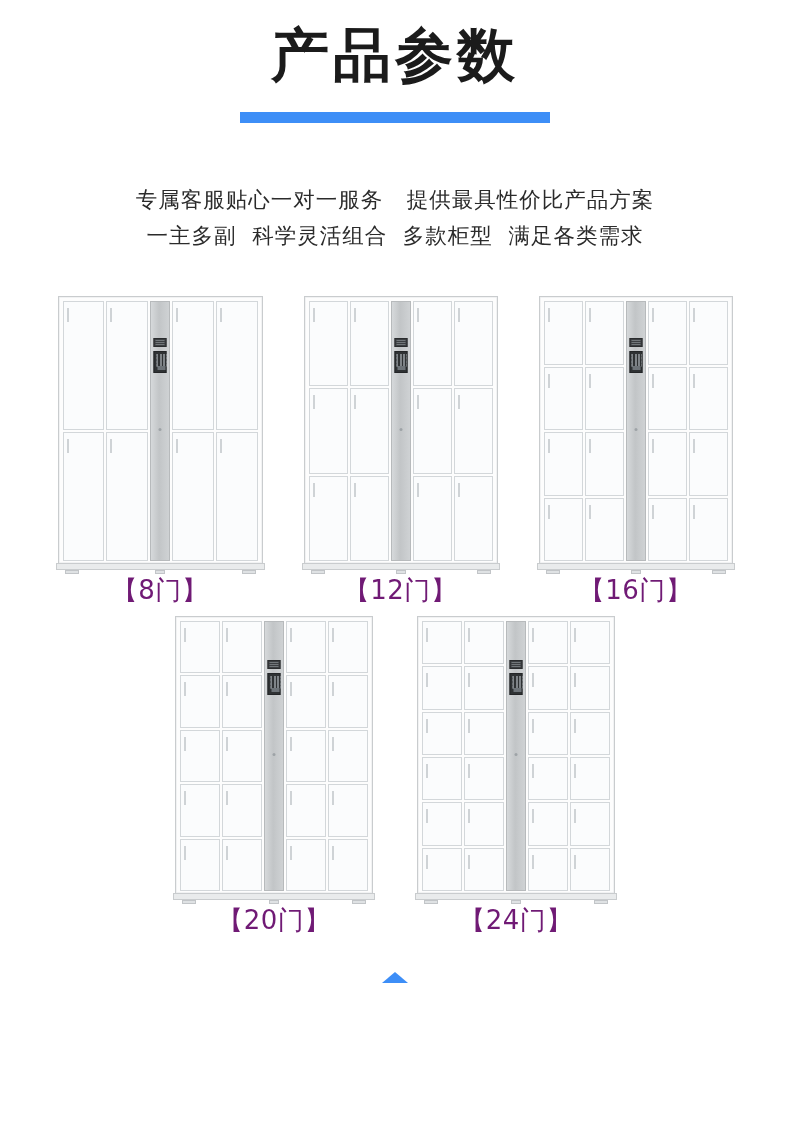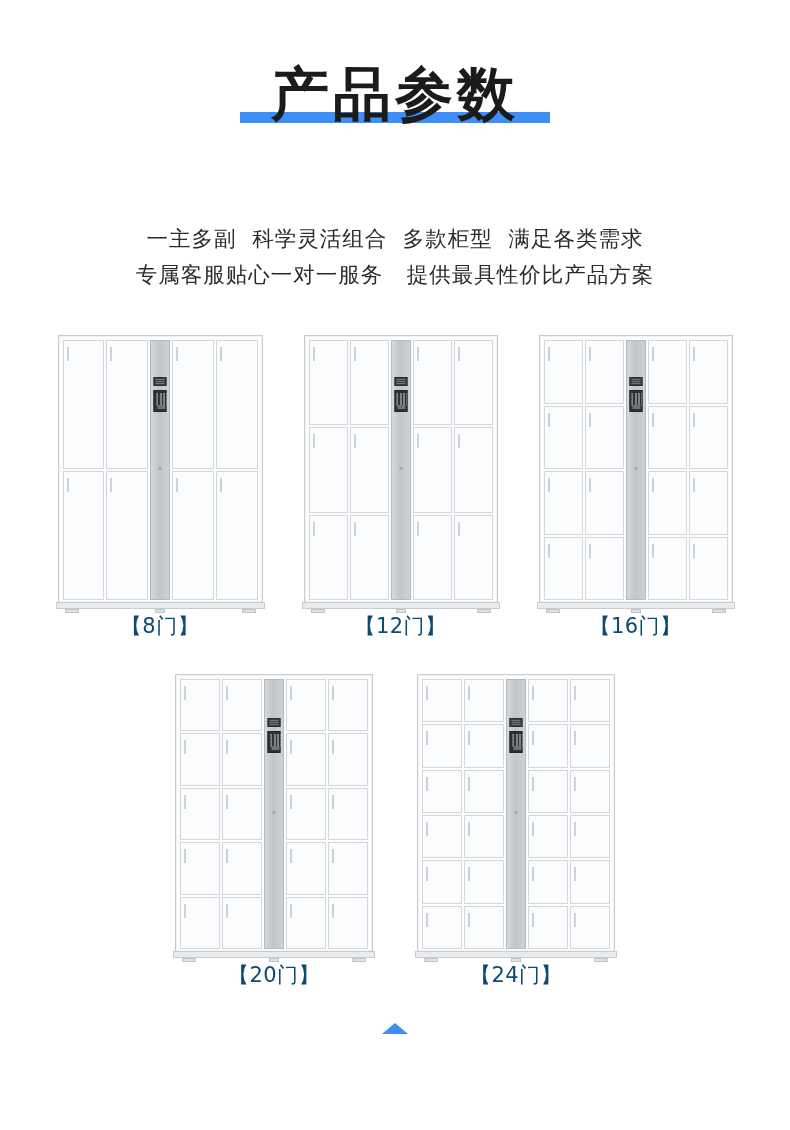--- a/index.html
+++ b/index.html
@@ -13,21 +13,21 @@
     font-family: "Liberation Sans", sans-serif;
     color: #222;
     overflow: hidden;
     position: relative;
   }
 
   
   .title-wrap {
     position: relative;
     text-align: center;
-    padding-top: 63px;
+    padding-top: 24px;
     height: 100px;
   }
   .title-underline {
     position: absolute;
     left: 50%;
     transform: translateX(-50%);
     top: 112px;
     width: 310px;
     height: 11px;
     background: #3d8ef7;
@@ -60,33 +60,33 @@
   
   .row {
     display: flex;
     justify-content: center;
   }
   .row-1 {
     margin-top: 42px;
     gap: 41px;
   }
   .row-2 {
-    margin-top: 34px;
+    margin-top: 8px;
     gap: 44px;
     text-align: center;
   }
   .cab-item {
     display: flex;
     flex-direction: column;
     align-items: center;
   }
   .cab-caption {
     margin-top: 9px;
-    font-size: 21px;
-    color: #0c4a6e;
+    font-size: 26px;
+    color: #701a75;
     letter-spacing: 0.5px;
     font-family: "DejaVu Sans", "Liberation Sans", sans-serif;
   }
 
   
   .cabinet {
     position: relative;
     background: #fdfdfd;
     border: 1px solid #c9ccce;
     box-sizing: border-box;
@@ -233,22 +233,22 @@
 </style>
 </head>
 <body>
 
 <div class="title-wrap">
   <div class="title-underline"></div>
   <div class="title-text">产品参数</div>
 </div>
 
 <div class="subtitles">
+  <div class="subtitle-line">专属客服贴心一对一服务   提供最具性价比产品方案</div>
   <div class="subtitle-line">一主多副  科学灵活组合  多款柜型  满足各类需求</div>
-  <div class="subtitle-line">专属客服贴心一对一服务   提供最具性价比产品方案</div>
 </div>
 
 <div class="row row-1">
   <div class="cab-item">
     <div class="cabinet" style="width: 205px; height: 268px;">
         <div class="cab-col">
           <div class="cab-cell"></div>
           <div class="cab-cell"></div>
         </div>
         <div class="cab-col">

